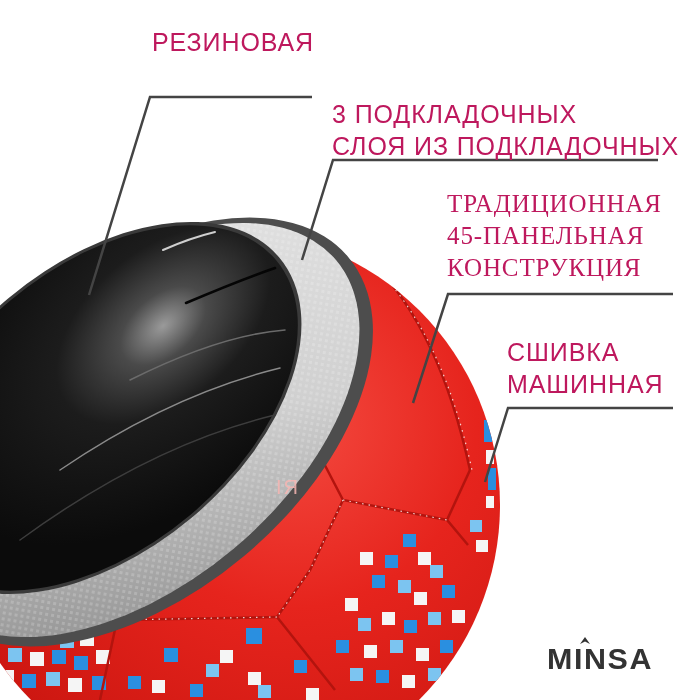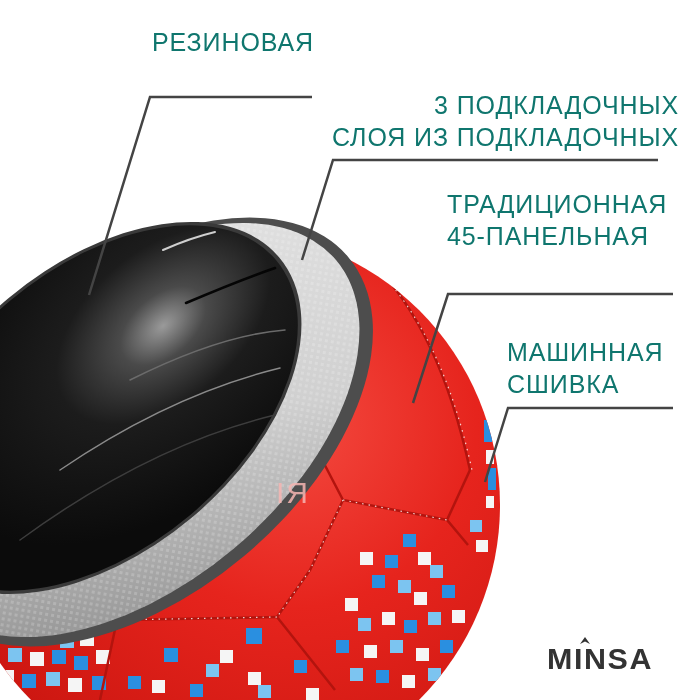--- a/index.html
+++ b/index.html
@@ -1,26 +1,26 @@
 <!DOCTYPE html>
 <html><head>
 <meta charset="utf-8">
 <style>
   html, body { margin:0; padding:0; background:#ffffff; }
   #canvas { position:relative; width:700px; height:700px; overflow:hidden; background:#ffffff; }
   #art { position:absolute; left:0; top:0; width:700px; height:700px; }
-  .label { position:absolute; color:#0f766e; font-family:"Liberation Sans", sans-serif; font-size:25px; line-height:32px; letter-spacing:0.9px; white-space:nowrap; }
+  .label { position:absolute; color:#be185d; font-family:"Liberation Sans", sans-serif; font-size:25px; line-height:32px; letter-spacing:0.9px; white-space:nowrap; }
   .label span { display:block; }
   #label-1 { left:152px; top:26px; }
-  #label-2 { left:332px; top:89px;text-align:right; }
-  #label-3 { left:447px; top:188px; }
+  #label-2 { left:332px; top:98px; }
+  #label-3 { left:447px; top:188px;font-family:Liberation Serif, serif; }
   #label-4 { left:507px; top:336px; }
   .logo { position:absolute; left:547px; top:643px; font-family:"Liberation Sans", sans-serif; font-weight:bold; font-size:29px; letter-spacing:1.5px; color:#333333; transform:scaleX(1.05); transform-origin:left; }
   .logo-star { position:absolute; left:580px; top:637px; width:10px; height:8px; }
-  .ball-print { position:absolute; left:276px; top:476px; font-family:"Liberation Sans", sans-serif; font-size:30px; color:#f7b6b3; opacity:0.85; letter-spacing:2px; }
+  .ball-print { position:absolute; left:276px; top:476px; font-family:"Liberation Sans", sans-serif; font-size:20px; color:#f7b6b3; opacity:0.85; letter-spacing:2px; }
 </style>
 </head>
 <body>
 
 <div id="canvas">
 
   <svg id="art" viewBox="0 0 700 700" xmlns="http://www.w3.org/2000/svg">
     <defs>
       <radialGradient id="redGrad" cx="0.62" cy="0.35" r="0.75">
         <stop offset="0" stop-color="#f44a40"></stop>
@@ -164,23 +164,24 @@
   <div class="label" id="label-1">
     <span>РЕЗИНОВАЯ</span>
   </div>
   <div class="label" id="label-2">
     <span>3 ПОДКЛАДОЧНЫХ</span>
     <span>СЛОЯ ИЗ ПОДКЛАДОЧНЫХ</span>
   </div>
   <div class="label" id="label-3">
     <span>ТРАДИЦИОННАЯ</span>
     <span>45-ПАНЕЛЬНАЯ</span>
+    <span>КОНСТРУКЦИЯ</span>
   </div>
   <div class="label" id="label-4">
+    <span>СШИВКА</span>
     <span>МАШИННАЯ</span>
-    <span>СШИВКА</span>
   </div>
 
   <svg class="logo-star" viewBox="0 0 10 8">
     <polygon points="5,0 10,7 5,4.5 0,7" fill="#333333"></polygon>
   </svg>
   <div class="logo">MINSA</div>
 </div>
 
 </body></html>

